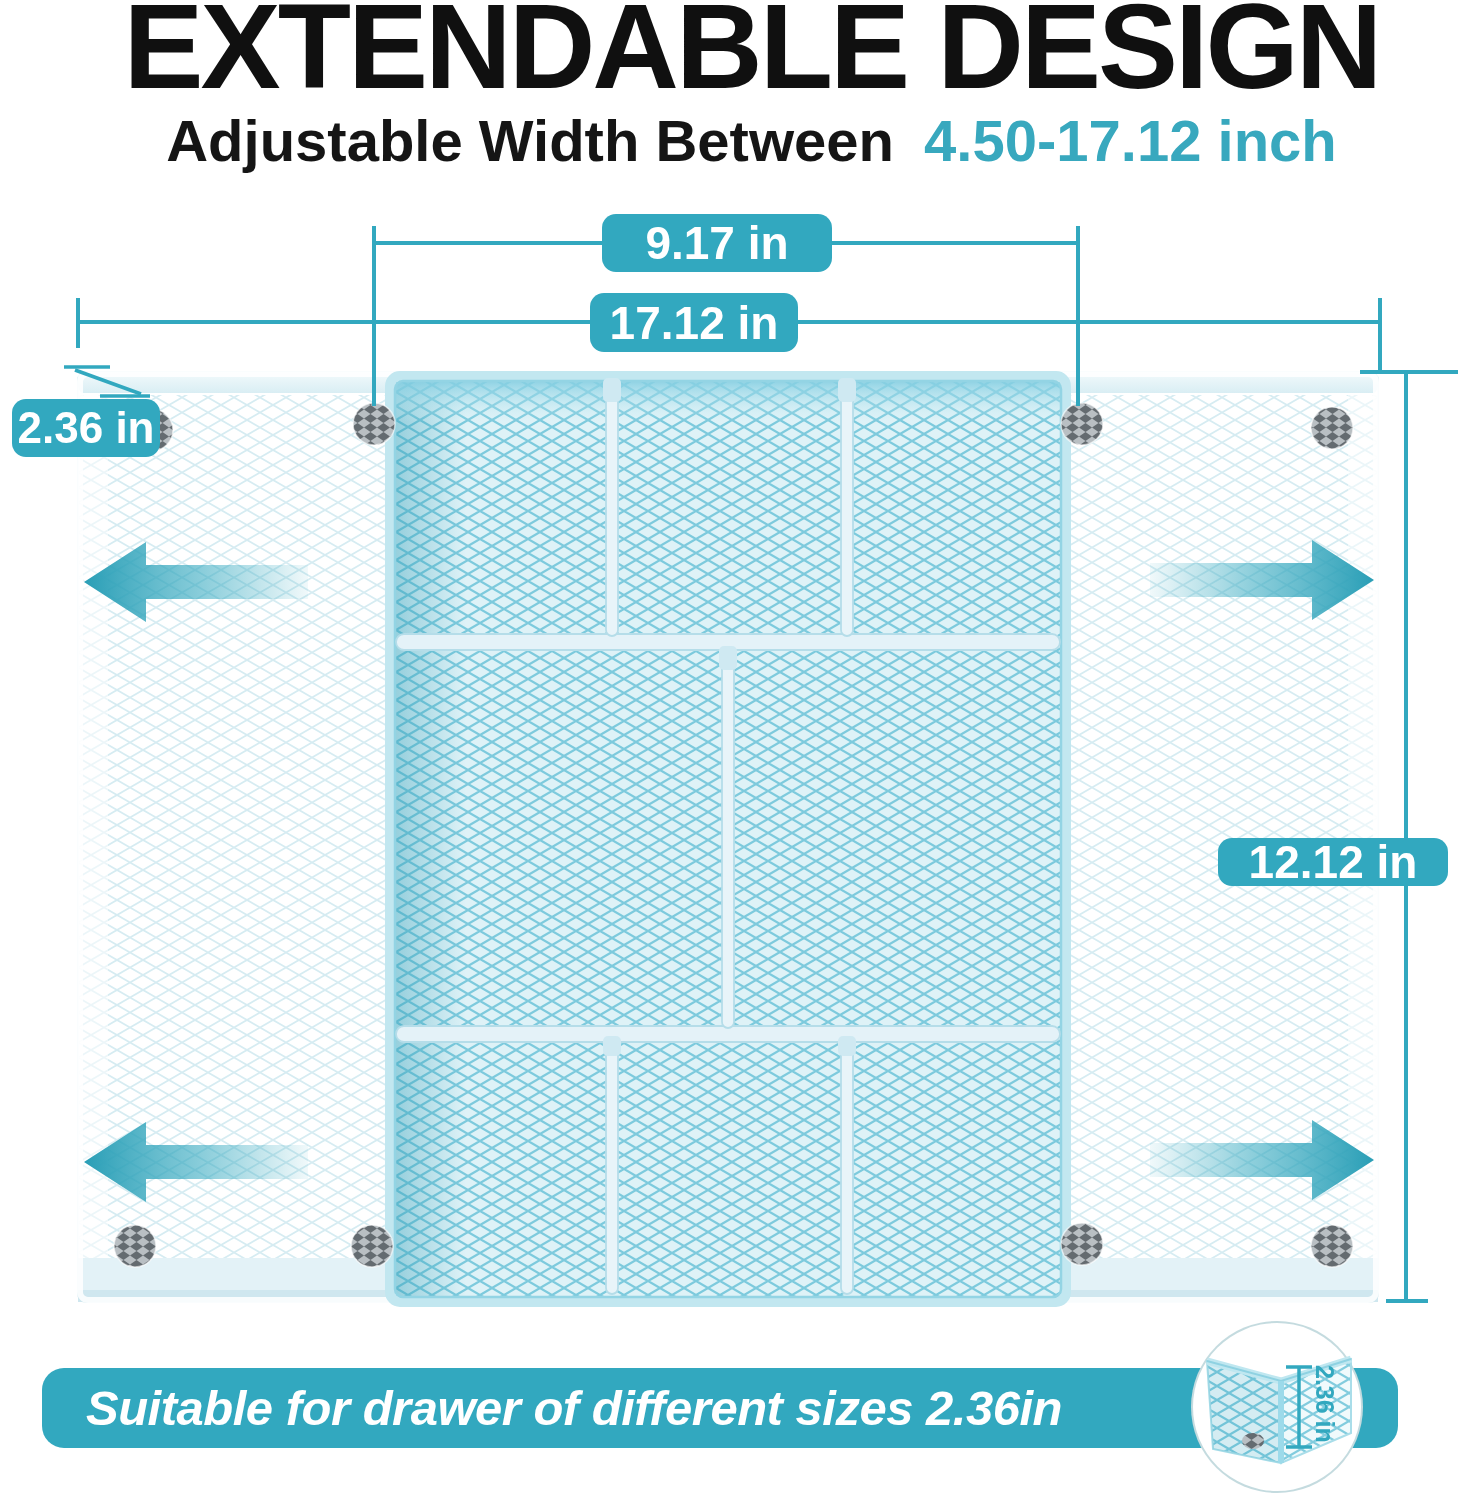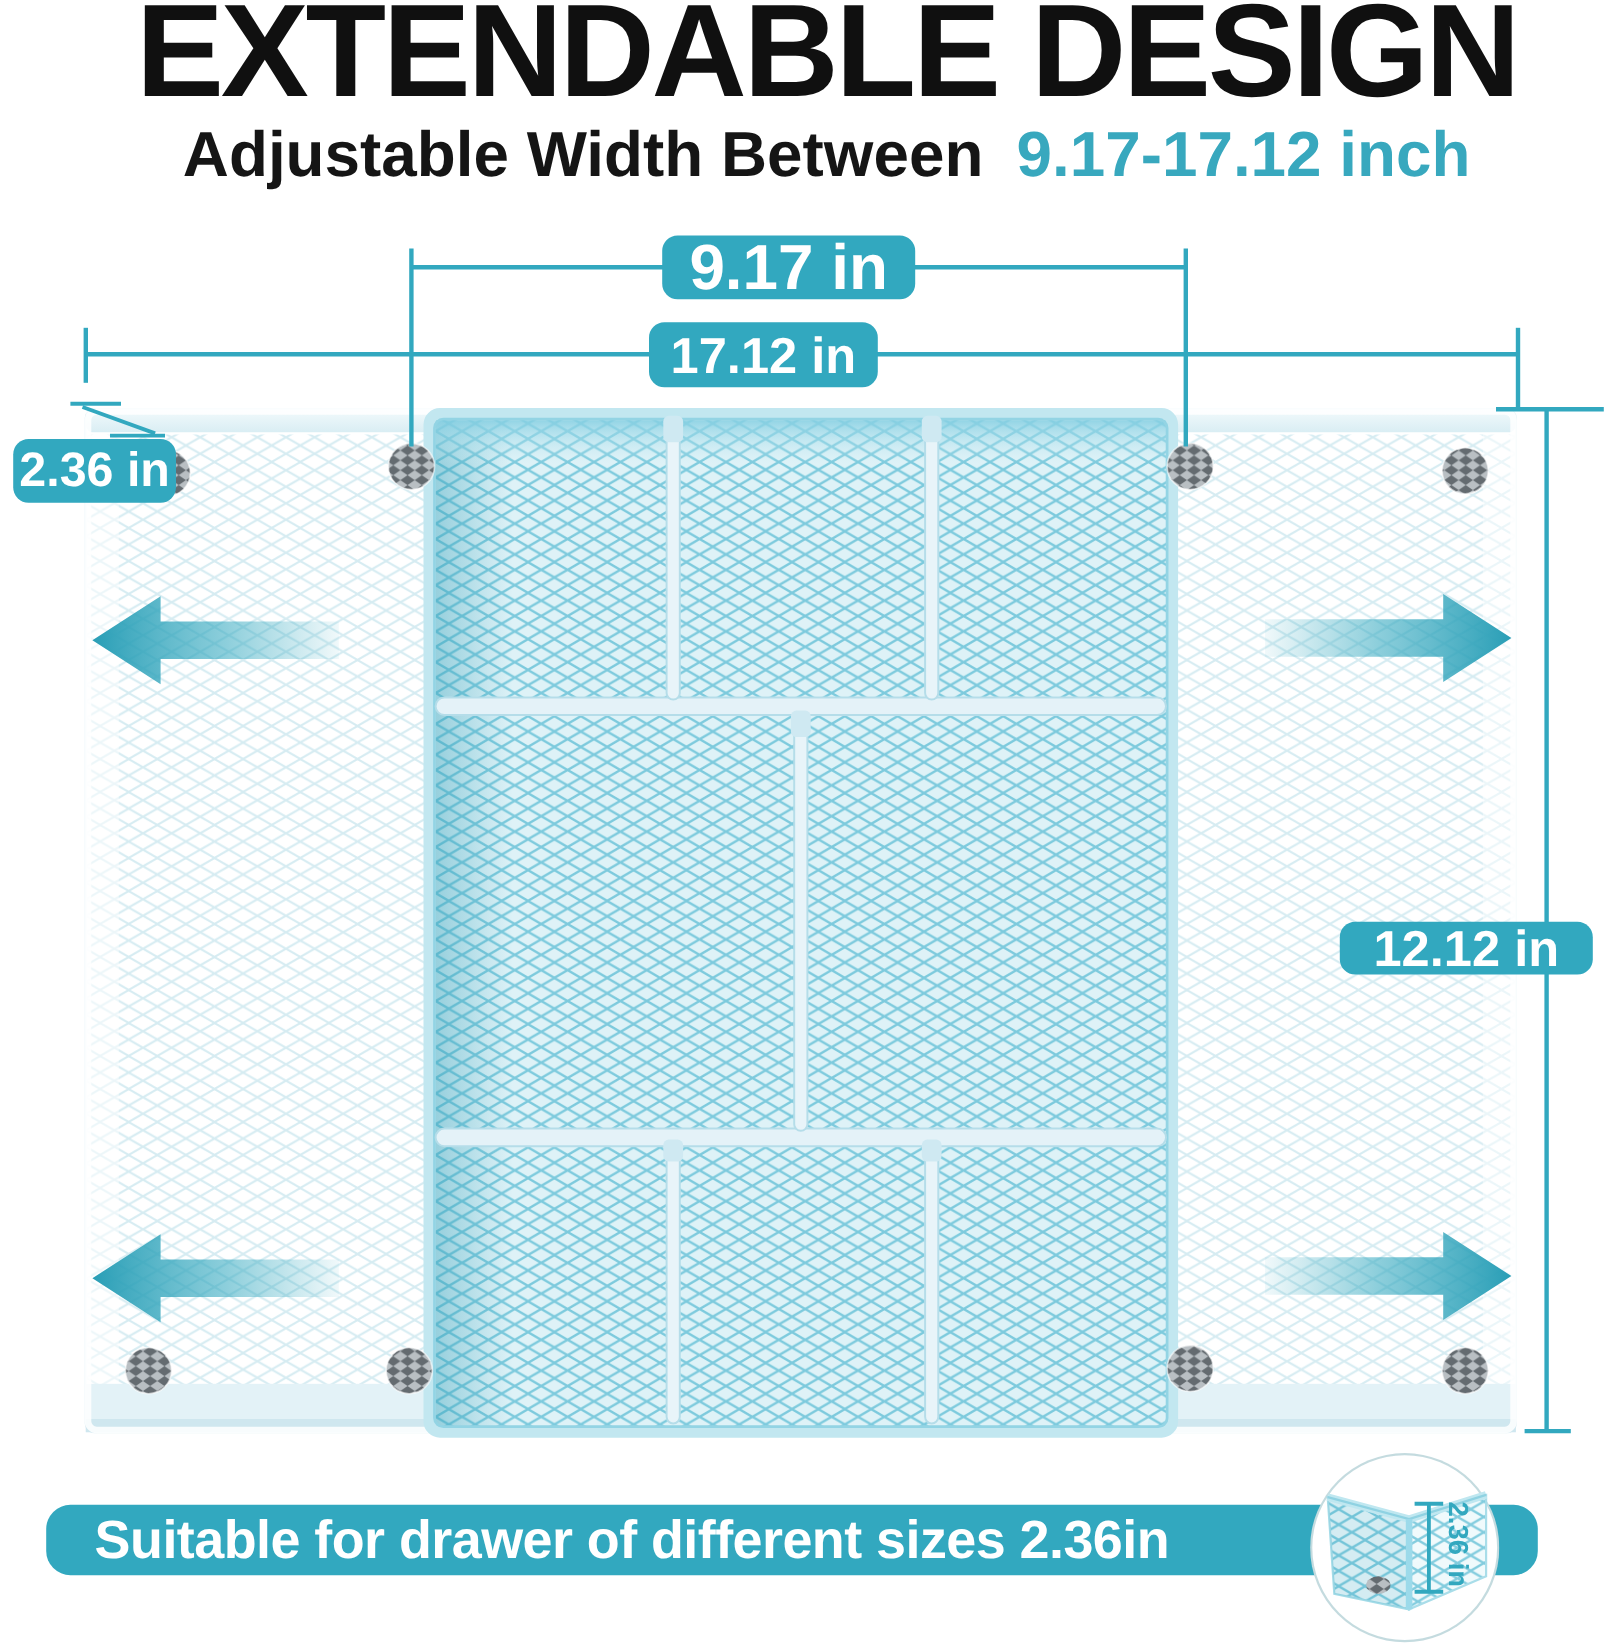--- a/index.html
+++ b/index.html
@@ -8,45 +8,45 @@
   .title{position:absolute;top:-14px;left:0;width:100%;margin:0;text-align:center;
          font-size:120px;font-weight:bold;letter-spacing:-3px;color:var(--title-color,#101010);
          line-height:1.0;white-space:nowrap;}
   .subtitle{position:absolute;top:106px;left:0;width:100%;text-align:center;
             font-size:58px;font-weight:bold;color:#151515;line-height:70px;white-space:nowrap;}
   .subtitle .hl{color:var(--subtitle-highlight,#38a8be);margin-left:14px;}
   .art{position:absolute;left:0;top:0;}
   .badge{position:absolute;background:var(--accent,#32a8bf);color:var(--badge-text,#fff);
          font-weight:bold;border-radius:14px;display:flex;align-items:center;justify-content:center;
          white-space:nowrap;}
-  .b917 {left:602px;top:214px;width:230px;height:58px;font-size:58px;}
+  .b917 {left:602px;top:214px;width:230px;height:58px;font-size:46px;}
   .b1712{left:590px;top:293px;width:208px;height:59px;font-size:46px;}
   .b236 {left:12px; top:399px;width:148px;height:58px;font-size:44px;}
   .b1212{left:1218px;top:838px;width:230px;height:48px;font-size:46px;}
-  .bar{position:absolute;left:42px;top:1368px;width:1356px;height:64px;border-radius:22px;
-       background:var(--accent,#32a8bf);display:flex;align-items:center;}
+  .bar{position:absolute;left:42px;top:1368px;width:1356px;height:80px;border-radius:22px;
+       background:var(--accent,#32a8bf);display:flex;align-items:center;font-style:italic;}
   .bar span{color:#fff;font-weight:bold;font-size:49px;letter-spacing:-0.5px;padding-left:44px;white-space:nowrap;}
   .inset{position:absolute;left:1191px;top:1321px;width:172px;height:172px;border-radius:50%;
          background:#fff;border:2px solid rgba(125,175,185,.45);box-sizing:border-box;}
   .inset svg{position:absolute;left:0;top:0;}
   .vlabel{position:absolute;left:146px;top:42px;transform-origin:left top;transform:rotate(90deg);
           font-size:25px;font-weight:bold;color:var(--accent,#32a8bf);white-space:nowrap;}
   .dim{stroke:var(--accent,#32a8bf);stroke-width:4;fill:none;}
   .dimthin{stroke:var(--accent,#32a8bf);stroke-width:3.5;fill:none;}
 </style>
 </head>
 <body>
 
 <div class="stage">
 
   <h1 class="title">EXTENDABLE DESIGN</h1>
 
   <div class="subtitle">
     <span>Adjustable Width Between</span>
-    <span class="hl">9.17-17.12 inch</span>
+    <span class="hl">4.50-17.12 inch</span>
   </div>
 
   <svg class="art" width="1474" height="1500" viewBox="0 0 1474 1500">
     <defs>
       <pattern id="meshLight" width="26" height="15" patternUnits="userSpaceOnUse">
         <path d="M13 0 L26 7.5 L13 15 L0 7.5 Z" fill="none" stroke="#d6ecf2" stroke-width="1.8"></path>
       </pattern>
       <pattern id="meshTeal" width="24" height="14" patternUnits="userSpaceOnUse">
         <rect width="24" height="14" fill="#f0fafc"></rect>
         <path d="M12 0 L24 7 L12 14 L0 7 Z" fill="none" stroke="#7ccadd" stroke-width="2.2"></path>

